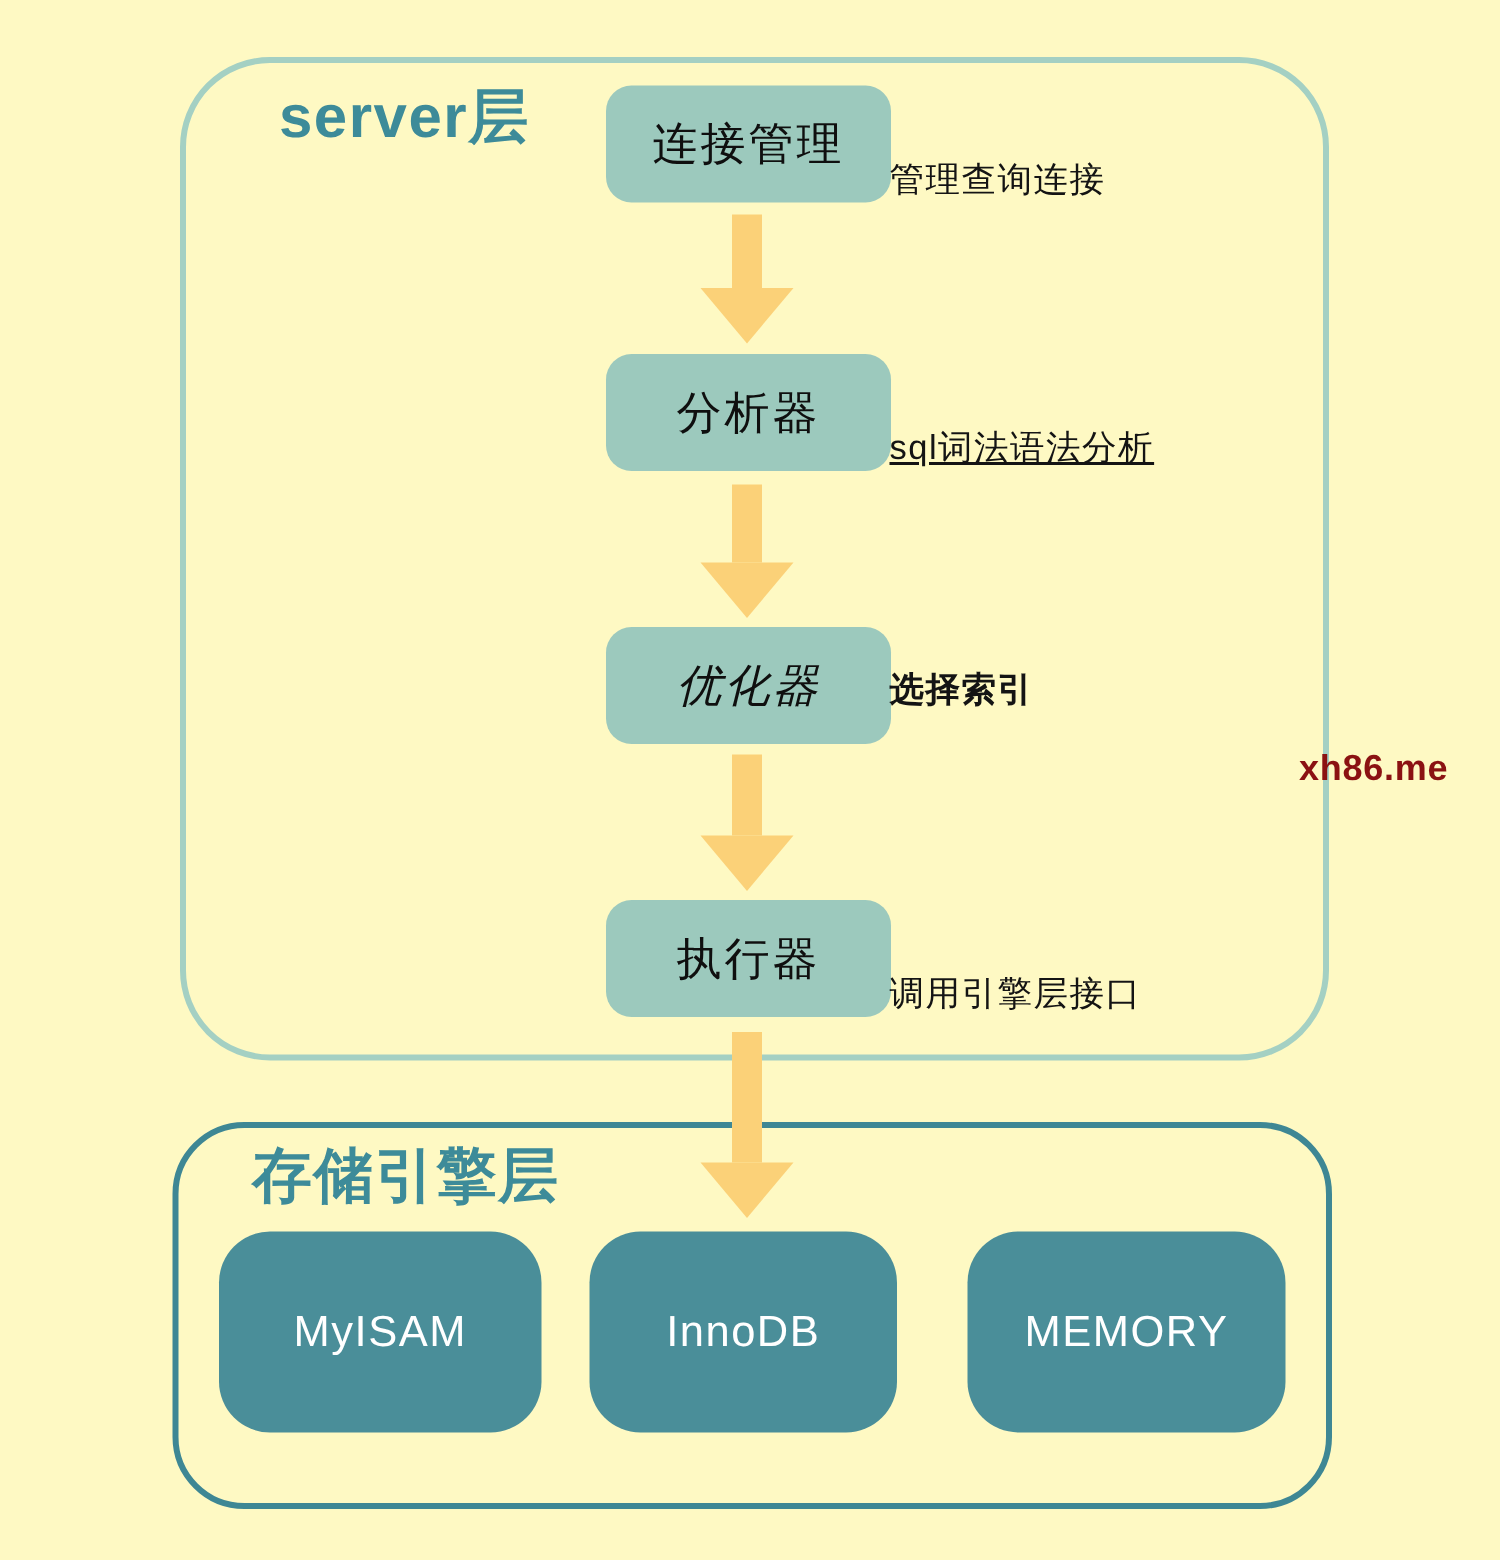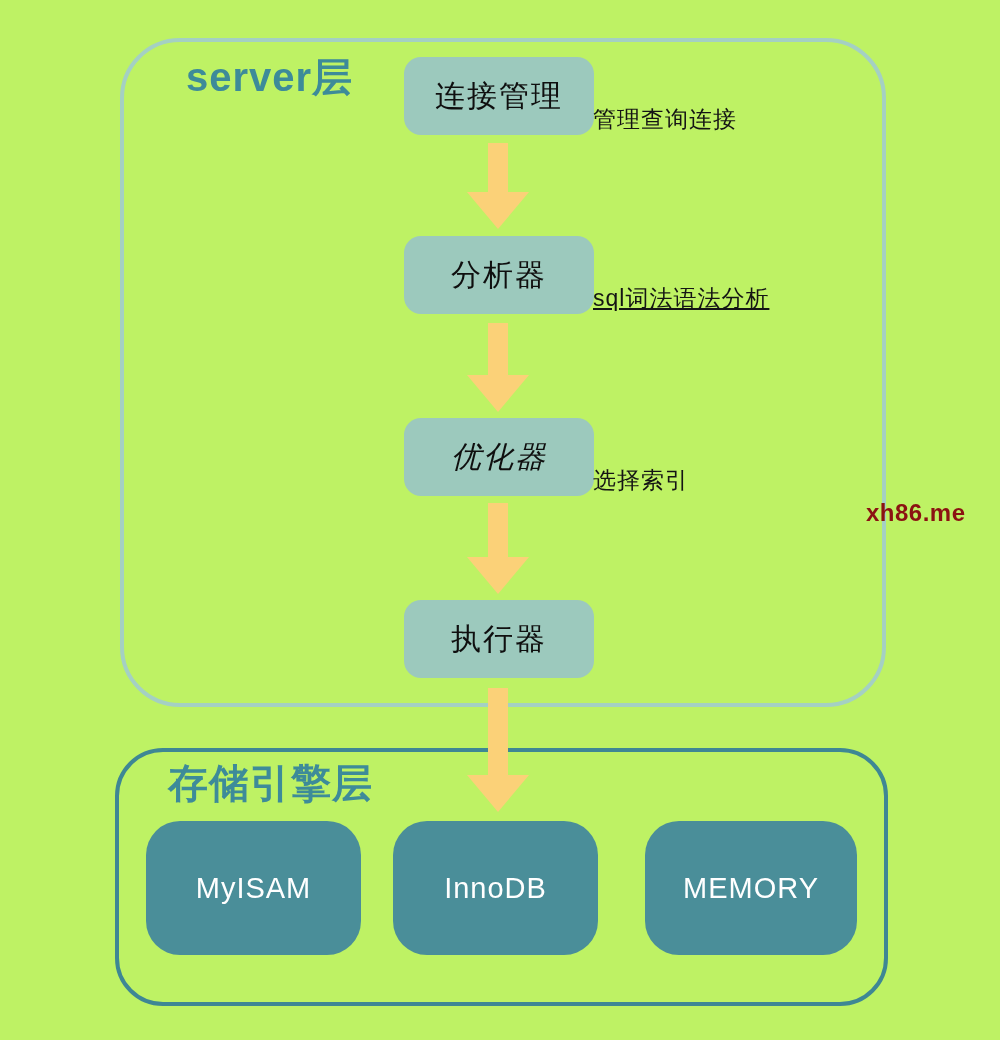--- a/index.html
+++ b/index.html
@@ -3,21 +3,21 @@
 <meta charset="utf-8">
 <style>
   * { margin: 0; padding: 0; box-sizing: border-box; }
   html, body { background: #eff1f2; }
   body { font-family: "Liberation Sans", "DejaVu Sans", sans-serif; }
 
   .canvas {
     position: relative;
     width: 1000px;
     height: 1040px;
-    background: #bef264;
+    background: #fef9c3;
     overflow: hidden;
   }
 
   
   .layer-box { position: absolute; z-index: 1; }
   .server-layer {
     left: 120px; top: 38px; width: 766px; height: 669px;
     border: 4px solid #a4d0c3;
     border-radius: 60px;
   }
@@ -60,21 +60,21 @@
     left: 593px; width: 240px;
     text-align: left;
     font-size: 23px; color: #141414;
     letter-spacing: 1px;
     white-space: nowrap;
     z-index: 2;
     margin-top: 20px;
   }
   .note-1 { top: 84px; }
   .note-2 { top: 263px; text-decoration: underline; }
-  .note-3 { top: 445px; }
+  .note-3 { top: 424px; font-weight: bold; }
   .note-4 { top: 627px; }
 
   
   .flow-arrow {
     position: absolute;
     left: 467px; width: 62px;
     display: flex; flex-direction: column; align-items: center;
     z-index: 3;
   }
   .flow-arrow .shaft { width: 20px; background: #fbd178; }
@@ -149,20 +149,21 @@
   <div class="step-note note-3">选择索引</div>
 
   <div class="flow-arrow arrow-3">
     <div class="shaft"></div>
     <div class="head"></div>
   </div>
 
   <div class="step-box step-4">
     <span>执行器</span>
   </div>
+  <div class="step-note note-4">调用引擎层接口</div>
 
   <div class="flow-arrow arrow-4">
     <div class="shaft"></div>
     <div class="head"></div>
   </div>
 
   <div class="layer-box storage-layer"></div>
   <div class="layer-title storage-title">存储引擎层</div>
 
   <div class="engine-box engine-1">

